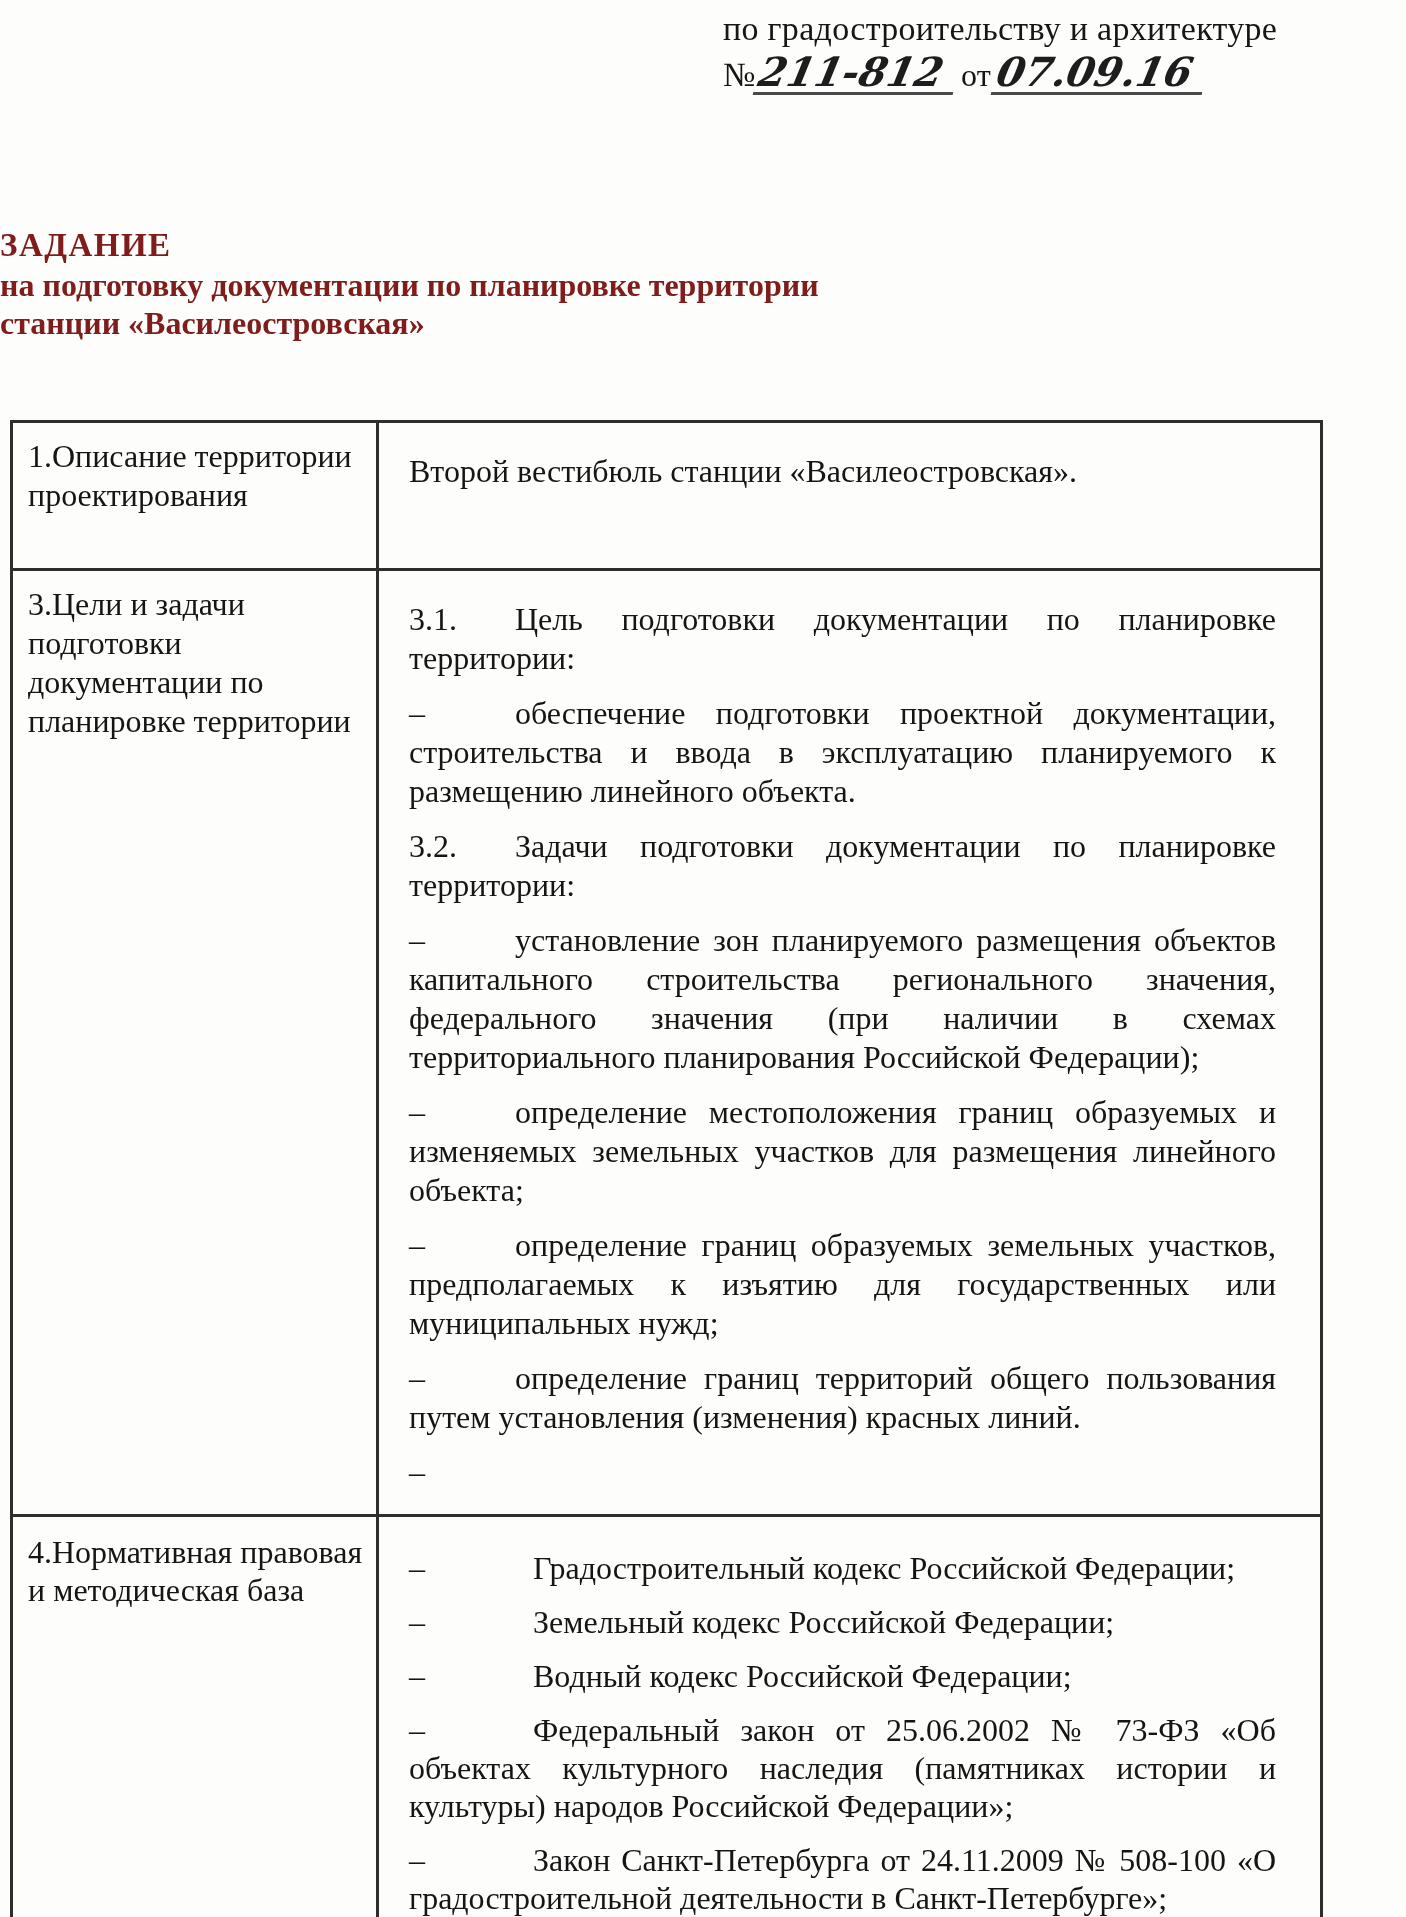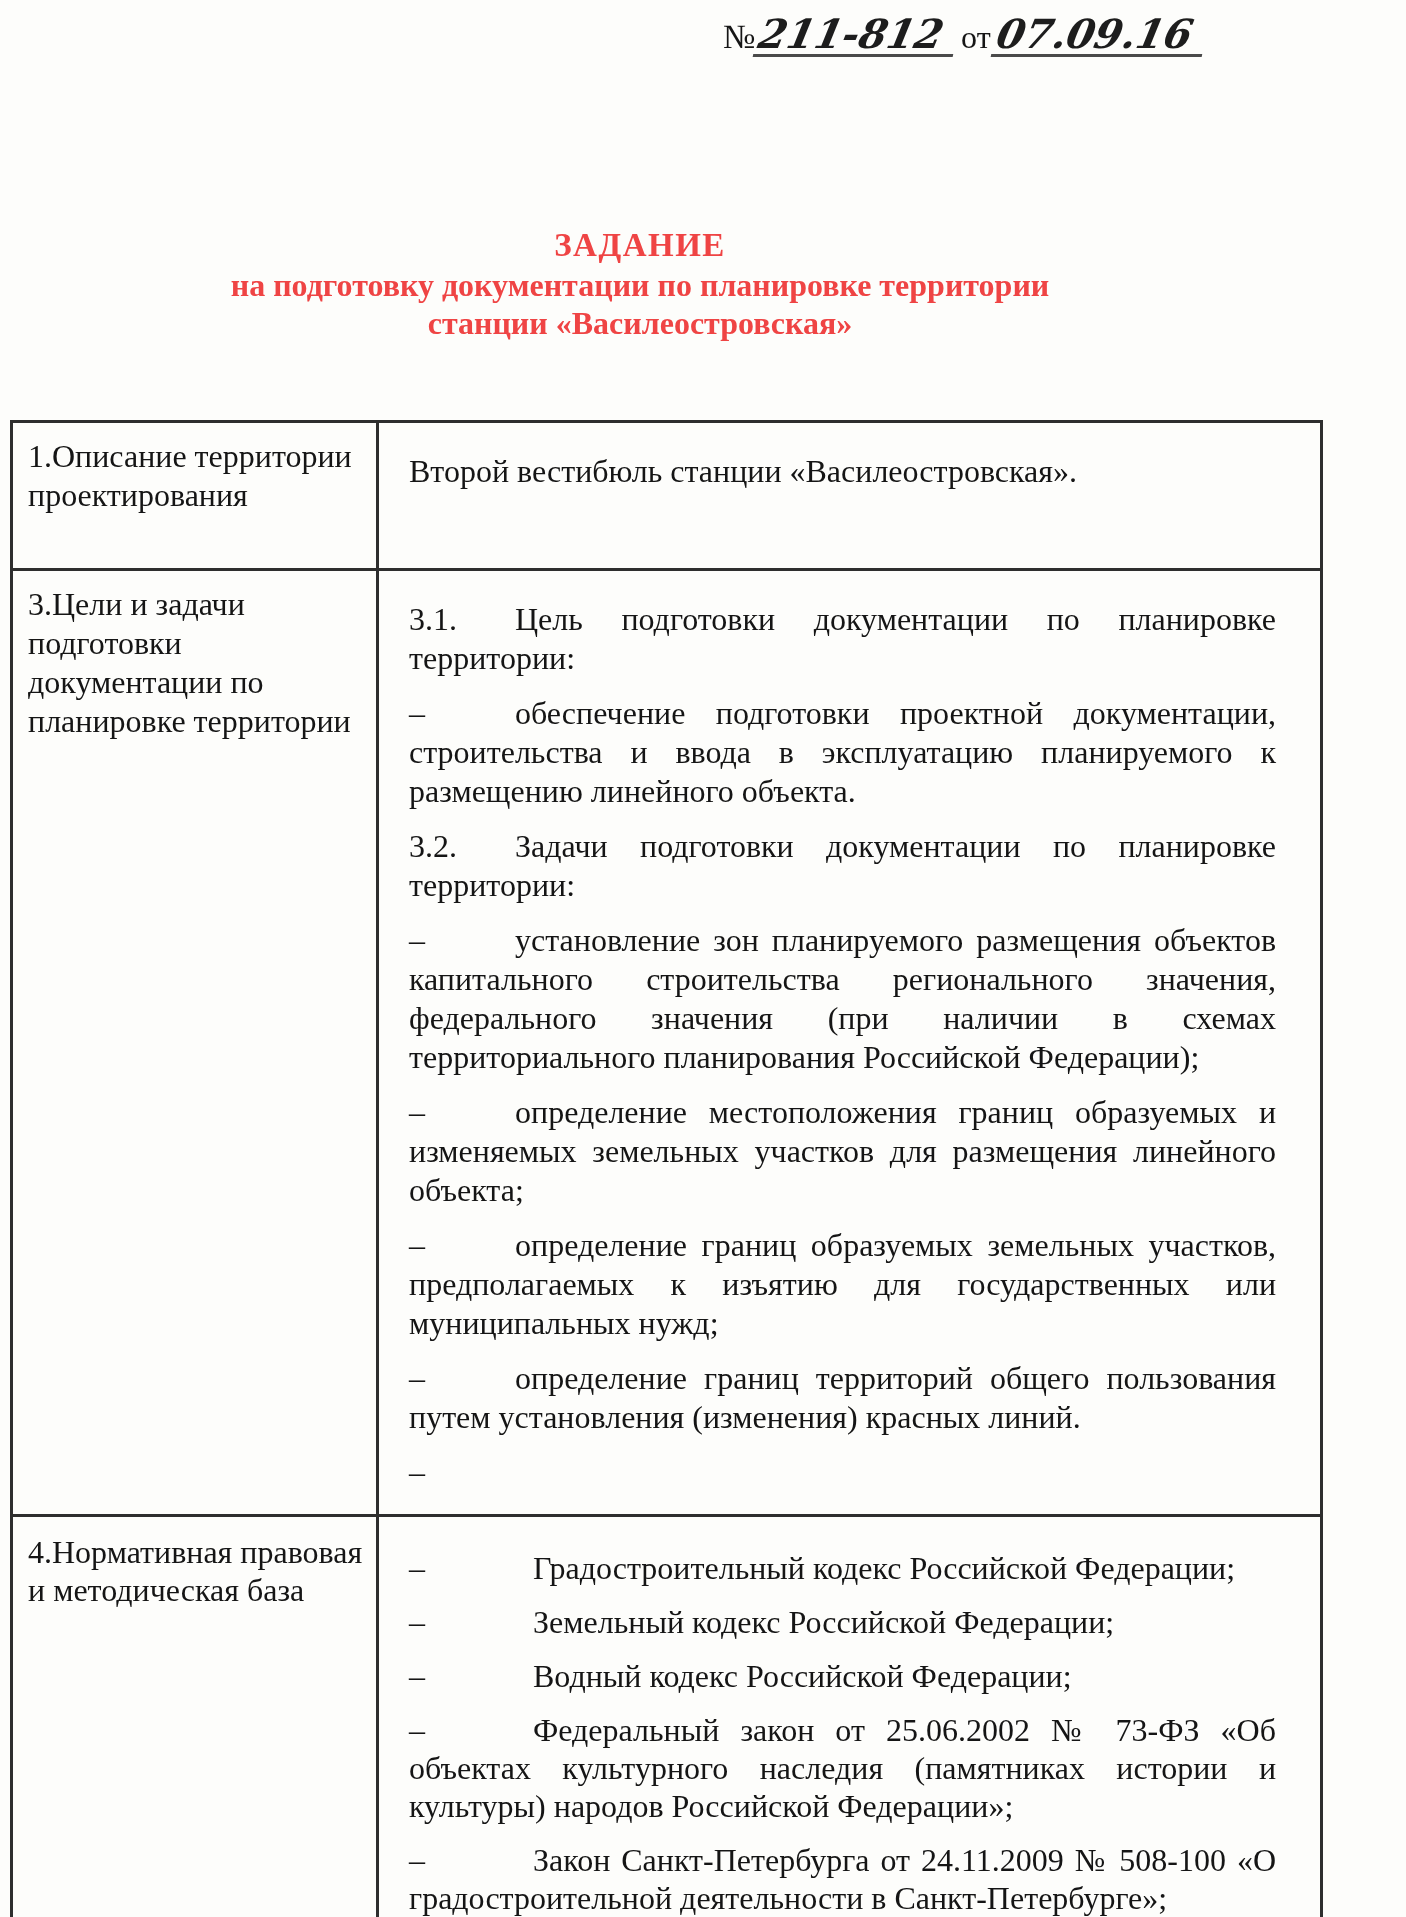--- a/index.html
+++ b/index.html
@@ -26,22 +26,22 @@
     font-size:40px;line-height:36px;
     transform:skewX(-12deg);
     border-bottom:3px solid #4a4a4a;
     padding:0 14px 2px 2px;margin:0 4px 0 2px;
     color:#1d1d1d;
   }
   .ot{font-size:32px;margin-right:2px;text-align:center;}
   
   .doc-title{
     position:absolute;left:0;top:226px;width:1280px;
-    text-align:center;font-weight:bold;
-    font-size:32px;line-height:38px;color:#ef4444;
+    font-weight:bold;
+    font-size:32px;line-height:38px;color:#7f1d1d;
   }
   .doc-title .t1{font-size:33px;letter-spacing:1.5px;margin-bottom:2px;}
   
   .doc-table{
     position:absolute;left:10px;top:420px;width:1313px;
     border-collapse:collapse;table-layout:fixed;
     font-size:32px;color:#151515;
   }
   .doc-table td{
     border:3px solid #2e2e2e;
@@ -56,20 +56,21 @@
   .para{margin:16px;text-align:justify;}
   .mk{display:inline-block;min-width:106px;}
   tr.r4 .mk{min-width:124px;}
 </style>
 </head>
 <body>
 
 <div class="page">
 
   <div class="appendix-header">
+    <div class="hline">по градостроительству и архитектуре</div>
     <div class="order-line"><span class="num-sign">№</span><span class="hand">211-812</span><span class="ot">от</span><span class="hand">07.09.16</span></div>
   </div>
 
   <div class="doc-title">
     <div class="t1">ЗАДАНИЕ</div>
     <div class="t2">на подготовку документации по планировке территории</div>
     <div class="t2">станции «Василеостровская»</div>
   </div>
 
   <table class="doc-table">

